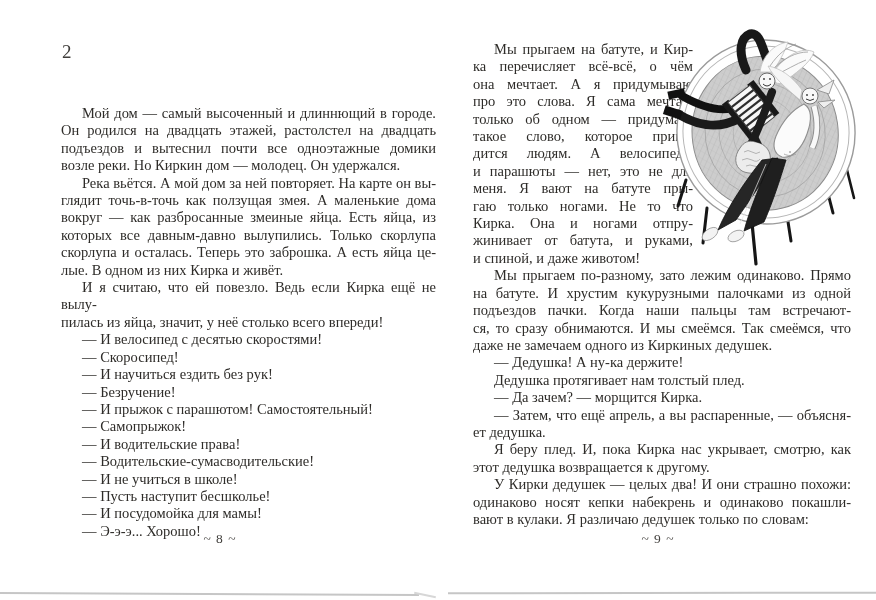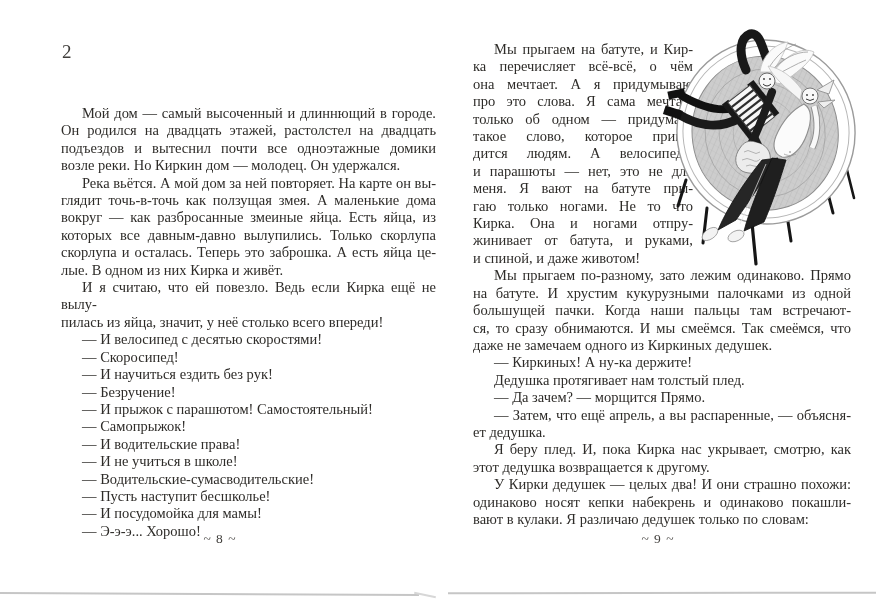--- a/index.html
+++ b/index.html
@@ -83,24 +83,24 @@
       <div class="para">
         <div class="line first last">— И прыжок с парашютом! Самостоятельный!</div>
       </div>
       <div class="para">
         <div class="line first last">— Самопрыжок!</div>
       </div>
       <div class="para">
         <div class="line first last">— И водительские права!</div>
       </div>
       <div class="para">
+        <div class="line first last">— Водительские-сумасводительские!</div>
+      </div>
+      <div class="para">
         <div class="line first last">— И не учиться в школе!</div>
-      </div>
-      <div class="para">
-        <div class="line first last">— Водительские-сумасводительские!</div>
       </div>
       <div class="para">
         <div class="line first last">— Пусть наступит бесшколье!</div>
       </div>
       <div class="para">
         <div class="line first last">— И посудомойка для мамы!</div>
       </div>
       <div class="para">
         <div class="line first last">— Э-э-э... Хорошо!</div>
       </div>
@@ -119,32 +119,32 @@
         <div class="line">и парашюты — нет, это не для</div>
         <div class="line">меня. Я вают на батуте пры-</div>
         <div class="line">гаю только ногами. Не то что</div>
         <div class="line">Кирка. Она и ногами отпру-</div>
         <div class="line">жинивает от батута, и руками,</div>
         <div class="line last">и спиной, и даже животом!</div>
       </div>
       <div class="para">
         <div class="line first">Мы прыгаем по-разному, зато лежим одинаково. Прямо</div>
         <div class="line">на батуте. И хрустим кукурузными палочками из одной</div>
-        <div class="line">большущей пачки. Когда наши пальцы там встречают-</div>
+        <div class="line">подъездов пачки. Когда наши пальцы там встречают-</div>
         <div class="line">ся, то сразу обнимаются. И мы смеёмся. Так смеёмся, что</div>
         <div class="line last">даже не замечаем одного из Киркиных дедушек.</div>
       </div>
       <div class="para">
-        <div class="line first last">— Киркиных! А ну-ка держите!</div>
+        <div class="line first last">— Дедушка! А ну-ка держите!</div>
       </div>
       <div class="para">
         <div class="line first last">Дедушка протягивает нам толстый плед.</div>
       </div>
       <div class="para">
-        <div class="line first last">— Да зачем? — морщится Прямо.</div>
+        <div class="line first last">— Да зачем? — морщится Кирка.</div>
       </div>
       <div class="para">
         <div class="line first">— Затем, что ещё апрель, а вы распаренные, — объясня-</div>
         <div class="line last">ет дедушка.</div>
       </div>
       <div class="para">
         <div class="line first">Я беру плед. И, пока Кирка нас укрывает, смотрю, как</div>
         <div class="line last">этот дедушка возвращается к другому.</div>
       </div>
       <div class="para">

